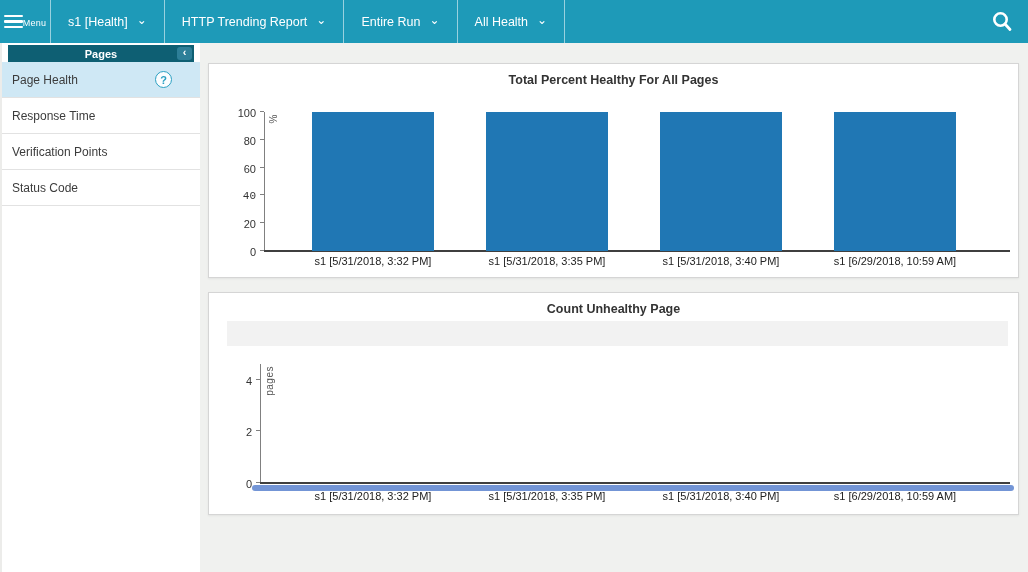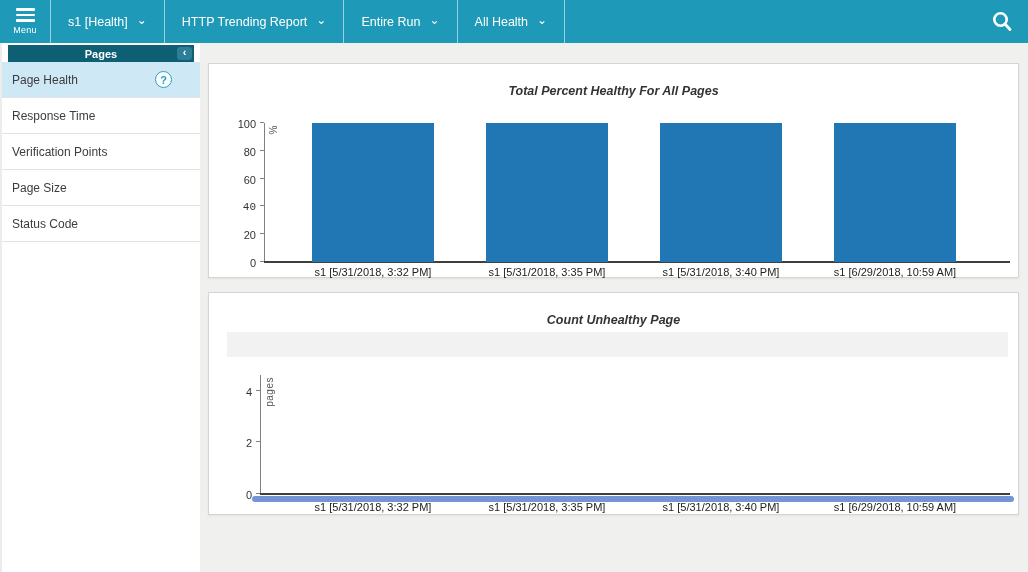--- a/index.html
+++ b/index.html
@@ -5,21 +5,21 @@
   * { box-sizing: border-box; }
   html,body { margin:0; padding:0; }
   body {
     width:1028px; height:572px; overflow:hidden;
     background:#f0f1ef;
     font-family:"Liberation Sans", sans-serif;
   }
 
   
   .topbar { height:43px; background:#1e9ab8; display:flex; align-items:stretch; color:#fff; }
-  .menu-btn { width:50px; display:flex; flex-direction:column; align-items:center; justify-content:center; cursor:pointer; }
+  .menu-btn { width:50px; display:flex; flex-direction:row; align-items:center; justify-content:center; cursor:pointer; }
   .burger-lines { display:flex; flex-direction:column; gap:3px; }
   .burger-lines span { display:block; width:19px; height:2.6px; background:#fff; border-radius:1px; }
   .menu-label { font-size:9px; margin-top:3px; letter-spacing:.2px; }
   .tb-divider { width:1px; background:rgba(255,255,255,.55); }
   .dropdown { display:flex; align-items:center; padding:0 17px; font-size:12.5px; cursor:pointer; white-space:nowrap; }
   .chev { font-size:12px; margin-left:9px; margin-top:-3px; font-family:"DejaVu Sans", sans-serif; }
   .tb-spacer { flex:1; }
   .search-btn { display:flex; align-items:center; padding:0 13px; cursor:pointer; }
 
   
@@ -39,21 +39,21 @@
   .help-icon { position:absolute; right:28px; top:9px; width:17px; height:17px;
     border:1.5px solid #2ba0c2; border-radius:50%; color:#2ba0c2; font-size:11px; font-weight:bold;
     display:flex; align-items:center; justify-content:center; background:#fbfdff; cursor:pointer; }
 
   
   .main { flex:1; padding:20px 9px 0 8px; }
   .panel { background:#fff; border:1px solid #d5d5d5; box-shadow:0 1px 2px rgba(0,0,0,.06); }
   #panel1 { height:215px; margin-bottom:14px; }
   #panel2 { height:223px; }
 
-  .chart-title { text-align:center; font-weight:bold; font-size:12.5px; color:#333; padding-top:20px;font-style:italic; }
+  .chart-title { text-align:center; font-weight:bold; font-size:12.5px; color:#333; padding-top:9px; }
   .legend-band { height:25px; background:#f2f2f2; margin:5px 10px 0 18px; }
 
   .plot { position:relative; margin-right:8px; }
   .y-axis { position:absolute; left:0; top:0; bottom:0; width:1px; background:#808080; }
   .x-base { position:absolute; left:0; right:0; bottom:-1px; height:2px; background:#3f3f3f; }
   .ytick-label { position:absolute; left:-42px; width:34px; text-align:right; font-size:11px; color:#333; }
   .ytick-mark { position:absolute; left:-4px; width:4px; height:1px; background:#808080; }
   .unit-label { position:absolute; left:4px; top:2px; writing-mode:vertical-rl; transform:rotate(180deg);
     font-size:10px; color:#555; letter-spacing:.5px; }
   .bar { position:absolute; bottom:0; }
@@ -118,23 +118,20 @@
           <span>Page Health</span>
           <div class="help-icon">?</div>
         </div>
         <div class="sb-item">
           <span>Response Time</span>
         </div>
         <div class="sb-item">
           <span>Verification Points</span>
         </div>
         <div class="sb-item">
-          <span>Page Size</span>
-        </div>
-        <div class="sb-item">
           <span>Status Code</span>
         </div>
       </div>
   </div>
 
   <div class="main">
     <div class="panel" id="panel1">
         <div class="chart-title">Total Percent Healthy For All Pages</div>
         <div class="plot" style="height: 139px; margin-left: 55px; margin-top: 25px;">
           <div class="y-axis"></div>

